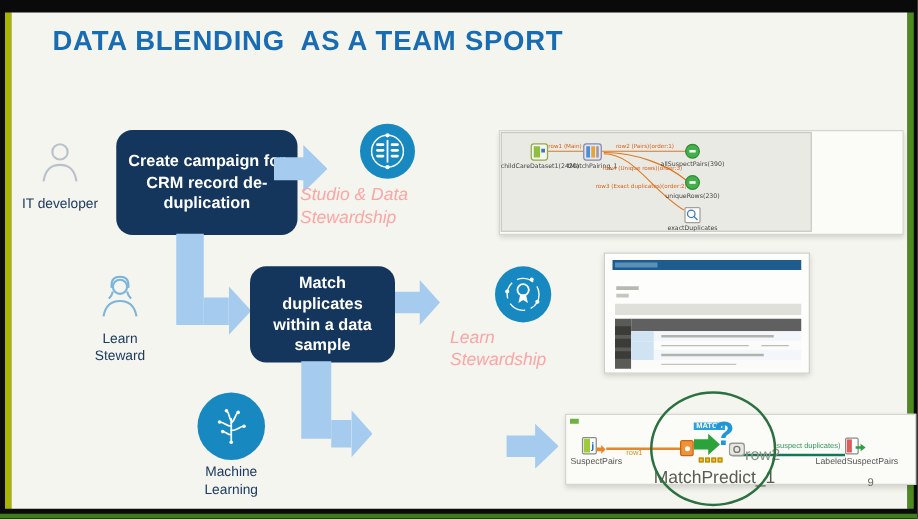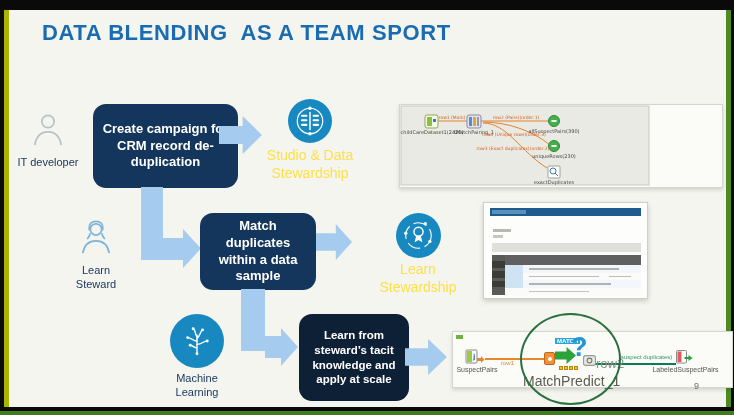--- a/index.html
+++ b/index.html
@@ -13,21 +13,21 @@
   .strip-bottom{left:0;top:411px;width:734px;height:4px;background:#3f7d1c;}
   .title{left:42px;top:20px;font-size:22px;font-weight:bold;color:#1a6cb2;letter-spacing:.6px;white-space:pre;}
   .subtitle{left:42px;top:50px;font-size:16px;color:#2173b5;}
   .actor{display:flex;flex-direction:column;align-items:center;}
   .actor-label{font-size:11px;color:#1d3a60;text-align:center;line-height:1.3;margin-top:3px;}
   .box{background:#14365c;color:#fff;font-weight:bold;border-radius:13px;display:flex;align-items:center;justify-content:center;text-align:center;line-height:1.3;padding:6px;}
   .arrow-r{background:#a5cbee;clip-path:polygon(0 26%,55% 26%,55% 0,100% 50%,55% 100%,55% 74%,0 74%);}
   .bar{background:#a5cbee;}
   .tri{background:#a5cbee;clip-path:polygon(0 0,100% 50%,0 100%);}
   .circle-icon{border-radius:50%;background:#1789c0;display:flex;align-items:center;justify-content:center;}
-  .prod-label{font-size:14px;color:#fde047;text-align:center;line-height:1.3;}
+  .prod-label{font-size:14px;color:#fca5a5;text-align:left;line-height:1.3;font-style:italic;}
   .panel{background:#fbfbf8;border:1px solid #d6d6d0;box-shadow:0 2px 4px rgba(0,0,0,.14);}
   svg text{font-family:"DejaVu Sans",sans-serif;}
   .window{background:#fdfdfc;border:1px solid #cfcfc9;box-shadow:0 2px 5px rgba(0,0,0,.18);}
   .magnifier{border:3px solid #2c7040;border-radius:50%;background:#fff;overflow:hidden;box-shadow:0 2px 6px rgba(0,0,0,.22);}
   .magnifier2{border:2.5px solid #2c7040;border-radius:50%;background:transparent;}
   .mini-btn{border:1.5px solid #8f8f8f;border-radius:2px;font-size:6.5px;padding:4px 7px;color:#555;background:#fff;font-weight:bold;}
   .tinytxt{color:#555;font-size:7px;text-align:center;line-height:1.1;}
   .dot{width:4px;height:4px;background:#f2c12e;border:1px solid #b8860b;}
 </style>
 </head>
@@ -174,21 +174,21 @@
           <div class="abs" style="left:0;top:0;width:18px;height:7.5px;background:#cfe3f2;"></div>
           <div class="abs" style="left:24px;top:3px;width:82px;height:1.8px;background:#b2b2ac;"></div>
         </div>
       <div class="abs" style="left:13px;top:32.5px;width:136px;height:7.5px;background:#fbfbfa;">
           <div class="abs" style="left:24px;top:3px;width:60px;height:1.8px;background:#c4c4be;"></div>
         </div>
     </div>
   </div>
 
 
-  <div class="abs actor" style="left:160px;top:314px;width:74px;align-items:center;">
+  <div class="abs actor" style="left:148px;top:314px;width:74px;align-items:center;">
     <span class="circle-icon" style="width:54px;height:54px;">
       <svg width="46" height="46" viewBox="0 0 54 54">
           <g stroke="#fff" fill="none" stroke-width="1.6" stroke-linecap="round">
             <path d="M27 41 V20"></path>
             <path d="M27 27 C22 27 20.5 23 16 23"></path>
             <path d="M27 31 C33 31 34.5 27 39 27"></path>
             <path d="M27 22 C24 18 26 15 22.5 12.5"></path>
             <path d="M27 24 C31 21 30 16.5 33.5 14"></path>
             <path d="M27 35 C23 35 22 32 19 32"></path>
           </g>
@@ -202,21 +202,20 @@
           </g>
         </svg>
     </span>
     <div class="actor-label">Machine Learning</div>
   </div>
 
   <div class="abs bar" style="left:241px;top:289px;width:24px;height:62px;"></div>
   <div class="abs bar" style="left:265px;top:336px;width:16px;height:22px;"></div>
   <div class="abs tri" style="left:281px;top:328px;width:17px;height:38px;"></div>
 
-  <div class="abs box" style="left:299px;top:314px;width:110px;height:87px;font-size:11.5px;background:#0e2036;">Learn from steward’s tacit knowledge and apply at scale</div>
   <div class="abs arrow-r" style="left:405px;top:339px;width:42px;height:36px;"></div>
 
   <div class="abs panel" style="left:452px;top:331px;width:281px;height:57px;">
     <div class="abs" style="left:3px;top:3px;width:7px;height:4px;background:#6cb33f;"></div>
     <div class="abs" style="left:32px;top:26px;width:62px;height:1.6px;background:#e8862c;"></div>
     <div class="abs" style="left:133px;top:31px;width:90px;height:1.8px;background:#0e7a57;"></div>
     <span class="abs" style="left:11px;top:16px;">
       <svg width="22" height="18" viewBox="0 0 20 18">
           <rect x="1" y="2" width="11" height="13" rx="1" fill="#fff" stroke="#8a8a8a"></rect>
           <rect x="2" y="3" width="5" height="11" fill="#9fca3c"></rect>

